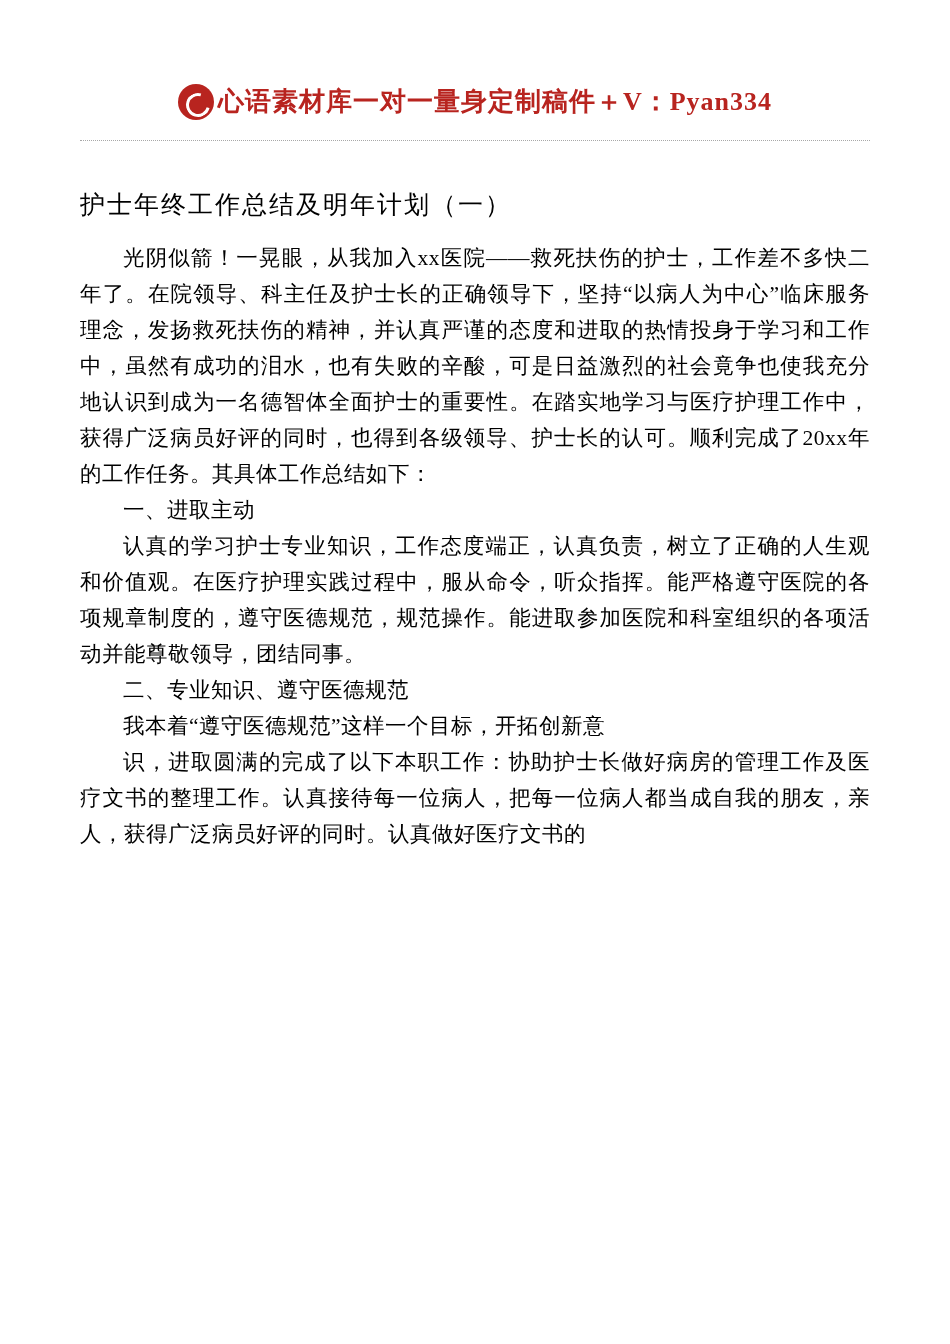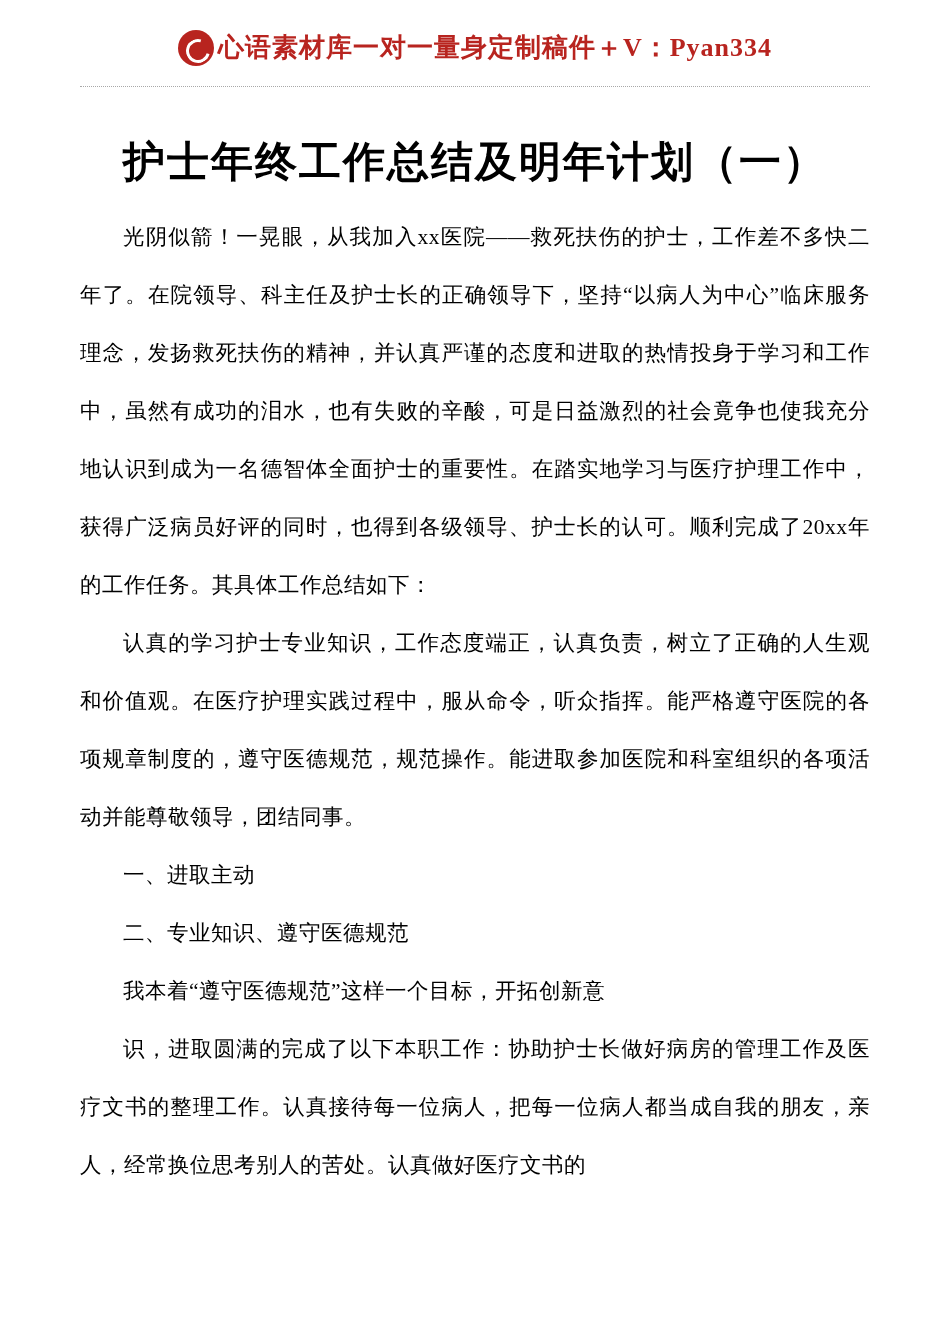--- a/index.html
+++ b/index.html
@@ -19,21 +19,21 @@
     width: 950px;
     height: 1344px;
     box-sizing: border-box;
     padding: 0 80px;
   }
   
   .banner {
     display: flex;
     align-items: center;
     justify-content: center;
-    padding-top: 24px;
+    padding-top: 78px;
     height: 48px;
   }
   .banner-logo {
     width: 36px;
     height: 36px;
     border-radius: 50%;
     background: #b8241f;
     position: relative;
     margin-right: 4px;
     flex: 0 0 auto;
@@ -61,32 +61,31 @@
     line-height: 40px;
   }
   .banner-rule {
     margin: 14px 0 0 0;
     border: none;
     border-top: 1px dotted #a8a8a8;
     height: 0;
   }
   
   .doc-title {
-    text-align: center;
     font-family: "Liberation Serif", "DejaVu Serif", serif;
-    font-weight: bold;
-    font-size: 42px;
+    font-weight: normal;
+    font-size: 25px;
     letter-spacing: 2px;
     margin: 48px 0 18px 0;
     line-height: 1.3;
   }
   
   .doc-body {
     font-size: 21.5px;
-    line-height: 58px;
+    line-height: 36px;
     text-align: justify;
     text-justify: inter-ideograph;
     letter-spacing: 0.5px;
   }
   .para {
     margin: 0;
     text-indent: 2em;
   }
   .para + .para {
     margin-top: 0px;
@@ -100,20 +99,20 @@
   <div class="banner">
     <span class="banner-logo"></span>
     <span class="banner-text">心语素材库一对一量身定制稿件＋V：Pyan334</span>
   </div>
   <hr class="banner-rule">
 
   <h1 class="doc-title">护士年终工作总结及明年计划（一）</h1>
 
   <div class="doc-body">
     <p class="para">光阴似箭！一晃眼，从我加入xx医院——救死扶伤的护士，工作差不多快二年了。在院领导、科主任及护士长的正确领导下，坚持“以病人为中心”临床服务理念，发扬救死扶伤的精神，并认真严谨的态度和进取的热情投身于学习和工作中，虽然有成功的泪水，也有失败的辛酸，可是日益激烈的社会竟争也使我充分地认识到成为一名德智体全面护士的重要性。在踏实地学习与医疗护理工作中，获得广泛病员好评的同时，也得到各级领导、护士长的认可。顺利完成了20xx年的工作任务。其具体工作总结如下：</p>
+    <p class="para">一、进取主动</p>
     <p class="para">认真的学习护士专业知识，工作态度端正，认真负责，树立了正确的人生观和价值观。在医疗护理实践过程中，服从命令，听众指挥。能严格遵守医院的各项规章制度的，遵守医德规范，规范操作。能进取参加医院和科室组织的各项活动并能尊敬领导，团结同事。</p>
-    <p class="para">一、进取主动</p>
     <p class="para">二、专业知识、遵守医德规范</p>
     <p class="para">我本着“遵守医德规范”这样一个目标，开拓创新意</p>
-    <p class="para">识，进取圆满的完成了以下本职工作：协助护士长做好病房的管理工作及医疗文书的整理工作。认真接待每一位病人，把每一位病人都当成自我的朋友，亲人，经常换位思考别人的苦处。认真做好医疗文书的</p>
+    <p class="para">识，进取圆满的完成了以下本职工作：协助护士长做好病房的管理工作及医疗文书的整理工作。认真接待每一位病人，把每一位病人都当成自我的朋友，亲人，获得广泛病员好评的同时。认真做好医疗文书的</p>
   </div>
 
 </div>
 
 </body></html>

